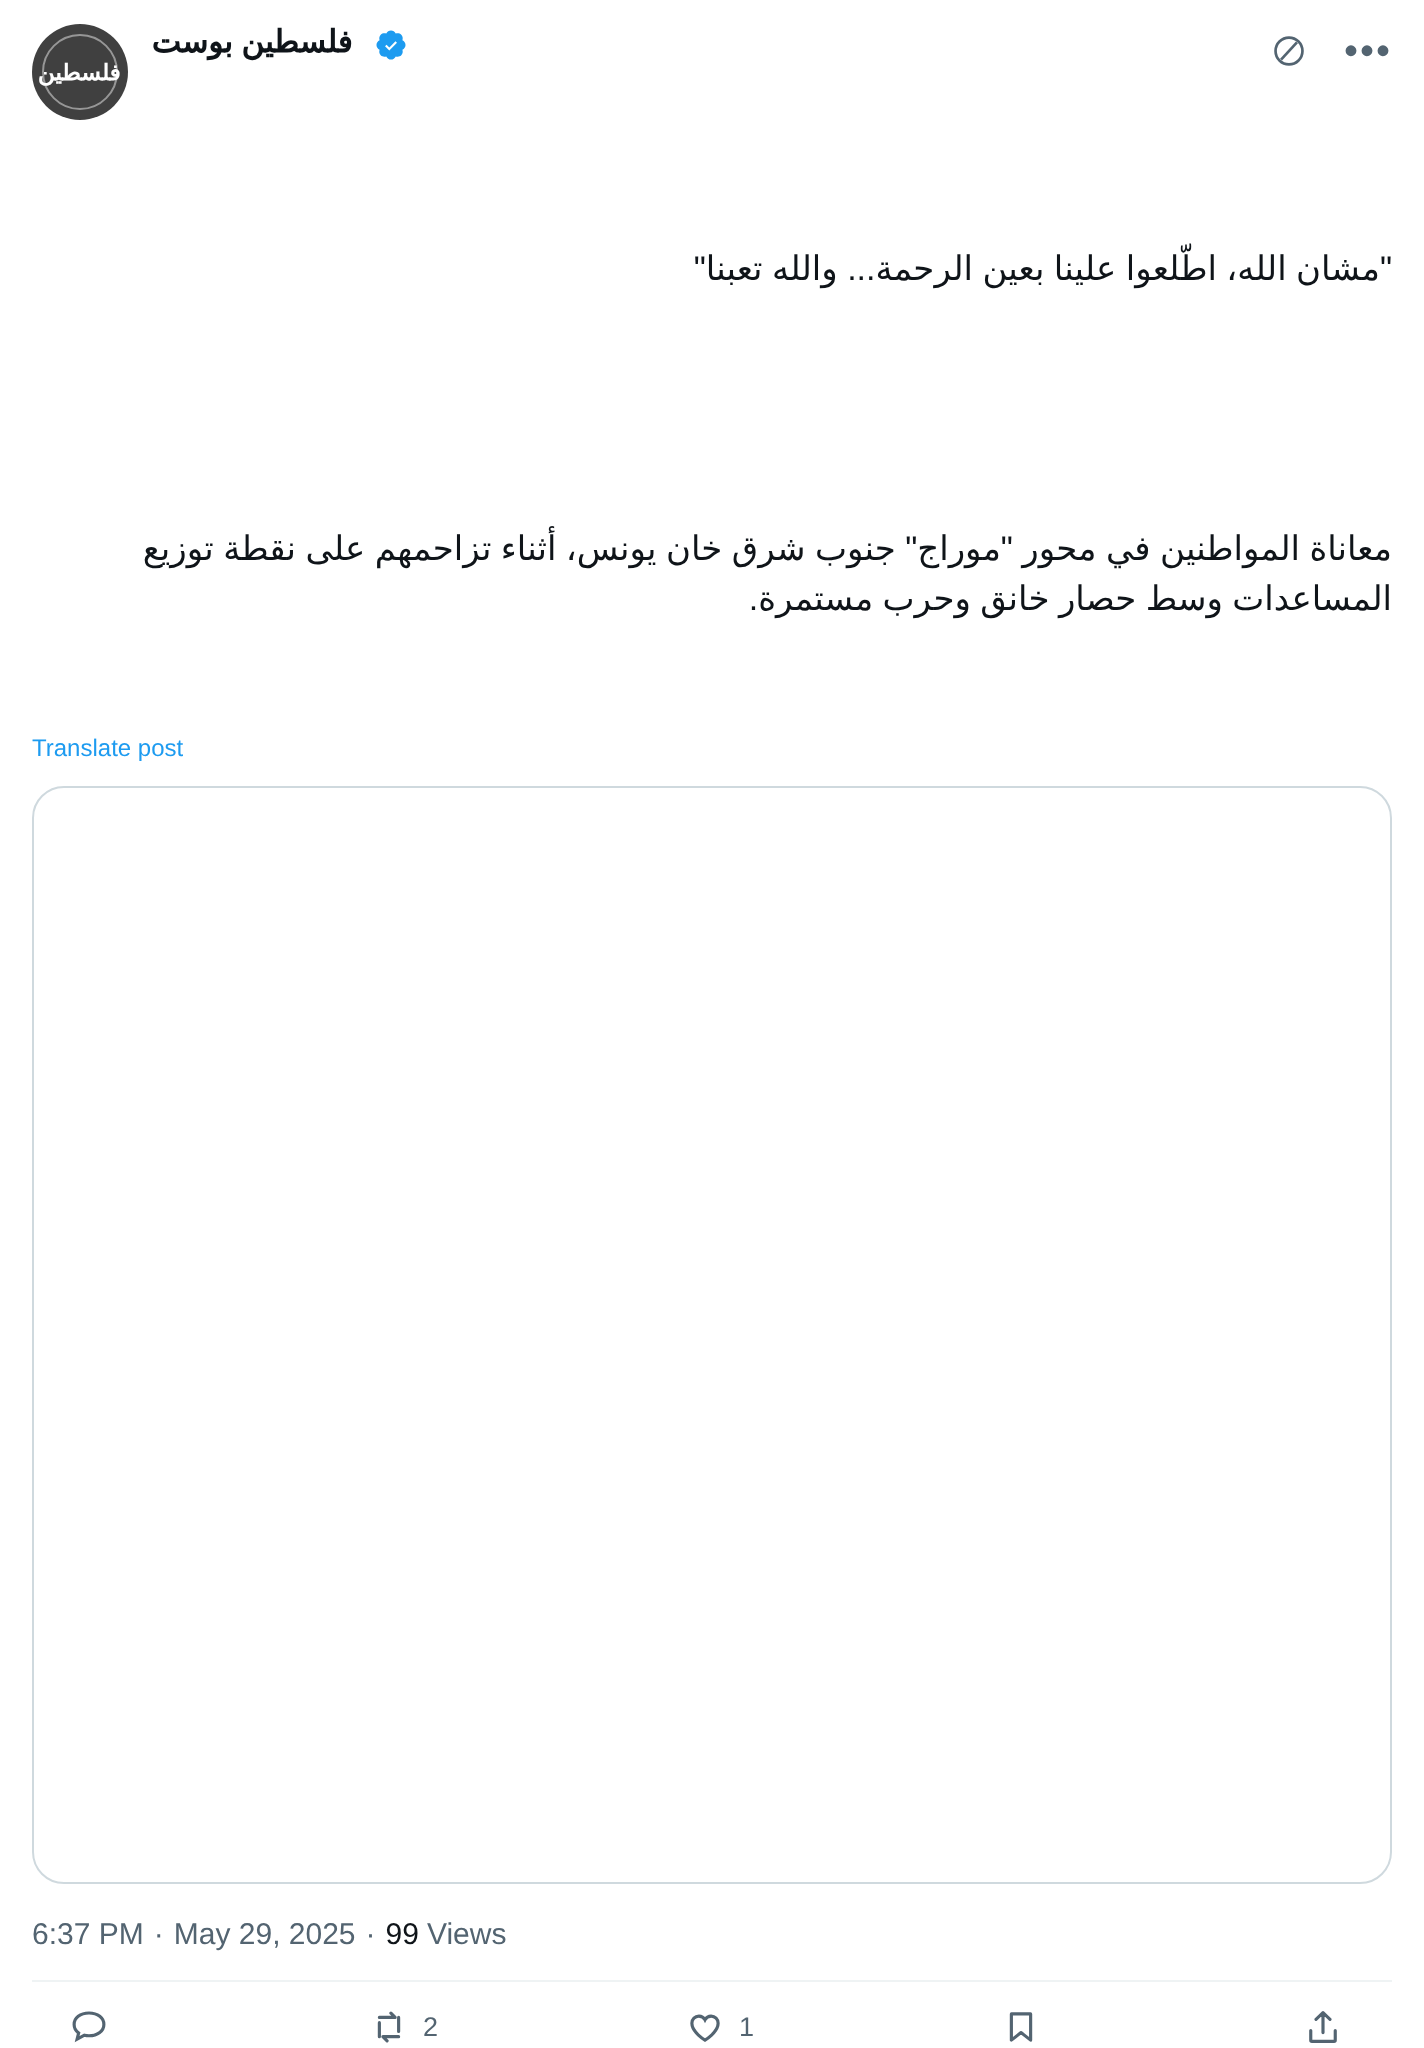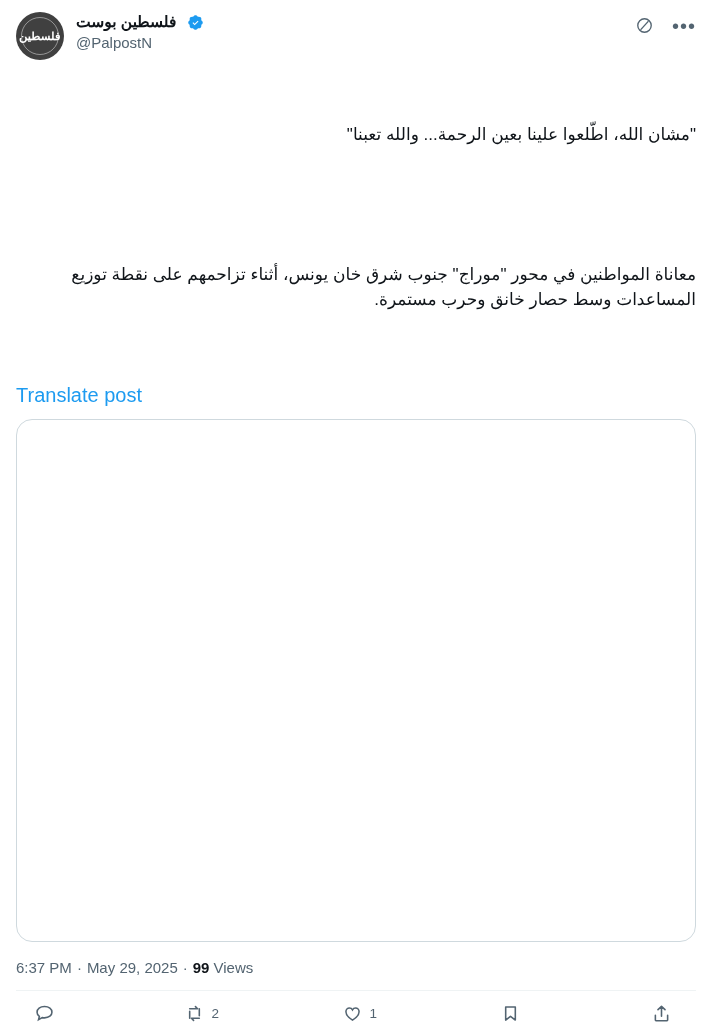--- a/index.html
+++ b/index.html
@@ -121,22 +121,22 @@
     white-space: pre-wrap;
     word-wrap: break-word;
   }
   .post-text .para {
     margin: 0;
   }
   .post-text .spacer {
     height: 17px;
   }
   .translate-link {
-    margin-top: 22px;
-    font-size: 20px;
+    margin-top: 5px;
+    font-size: 12px;
     color: #1d9bf0;
     cursor: pointer;
     align-self: flex-start;
   }
 
   
   .media-card {
     margin-top: 12px;
     border: 1px solid #cfd9de;
     border-radius: 16px;
@@ -153,21 +153,21 @@
     display: flex;
     align-items: center;
     gap: 0;
     white-space: nowrap;
   }
   .meta-row .dot-sep {
     margin: 0 5px;
   }
   .meta-row .views-count {
     color: #0f1419;
-    font-weight: bold;
+    font-weight: normal;
   }
   .meta-row .views-label {
     margin-left: 4px;
   }
 
   
   .actions-divider {
     margin-top: 14px;
     border-top: 1px solid #eff3f4;
   }
@@ -202,21 +202,20 @@
     <div class="identity">
       <div class="name-row">
         <span class="display-name">فلسطين بوست</span>
         <span class="verified">
           <svg viewBox="0 0 24 24" width="17" height="17" aria-hidden="true">
             <path fill="#1d9bf0" d="M22.25 12c0-1.43-.88-2.67-2.19-3.34.46-1.39.2-2.9-.81-3.91s-2.52-1.27-3.91-.81C14.67 2.63 13.43 1.75 12 1.75s-2.67.88-3.34 2.19c-1.39-.46-2.9-.2-3.91.81s-1.27 2.52-.81 3.91C2.63 9.33 1.75 10.57 1.75 12s.88 2.67 2.19 3.34c-.46 1.39-.2 2.9.81 3.91s2.52 1.27 3.91.81c.67 1.31 1.91 2.19 3.34 2.19s2.67-.88 3.34-2.19c1.39.46 2.9.2 3.91-.81s1.27-2.52.81-3.91c1.31-.67 2.19-1.91 2.19-3.34z"></path>
             <path fill="#ffffff" d="M10.82 15.9l-3.04-3.04 1.06-1.06 1.98 1.98 4.34-4.34 1.06 1.06-5.4 5.4z"></path>
           </svg>
         </span>
       </div>
-      <div class="handle">@PalpostN</div>
     </div>
 
     <div class="header-actions">
       <span class="icon-btn">
         <svg viewBox="0 0 24 24" width="19" height="19" aria-hidden="true">
           <circle cx="12" cy="12" r="8.5" fill="none" stroke="#536471" stroke-width="1.7"></circle>
           <line x1="7" y1="17.5" x2="17" y2="6.5" stroke="#536471" stroke-width="1.7"></line>
         </svg>
       </span>
       <span class="icon-btn dots">•••</span>

